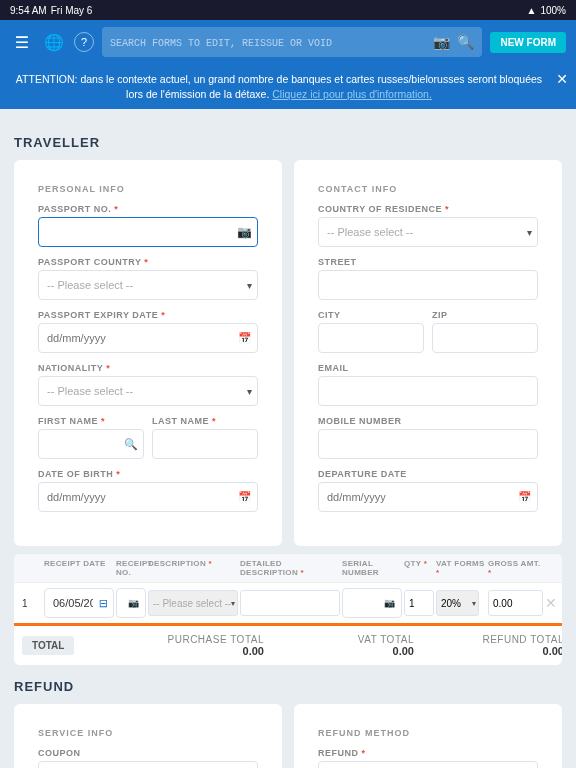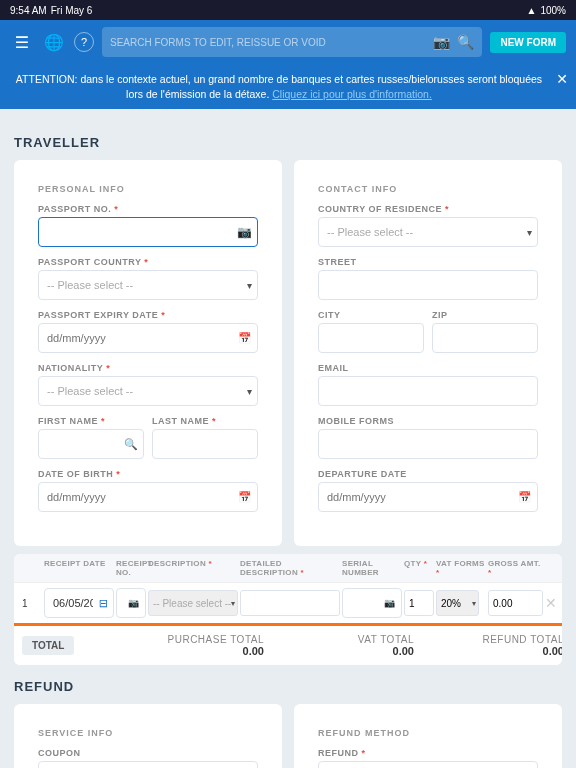--- a/index.html
+++ b/index.html
@@ -50,22 +50,23 @@
       display: flex;
       align-items: center;
       padding: 4px 8px;
       height: 30px;
     }
     .search-bar input {
       background: transparent;
       border: none;
       outline: none;
       color: rgba(255,255,255,0.8);
-      font-size: 11px;
+      font-size: 14px;
       flex: 1;
+      font-family: Liberation Mono, monospace;
     }
     .search-bar input::placeholder { color: rgba(255,255,255,0.6); font-size: 10px; }
     .search-icons { display: flex; gap: 6px; color: rgba(255,255,255,0.8); font-size: 14px; }
     .new-form-btn {
       background: #00bcd4;
       color: white;
       border: none;
       border-radius: 3px;
       padding: 5px 10px;
       font-size: 10px;
@@ -483,21 +484,21 @@
           <input type="text" class="form-input" style="">
         </div>
       </div>
 
       <div class="form-field">
         <label class="form-label">EMAIL</label>
         <input type="text" class="form-input" style="">
       </div>
 
       <div class="form-field">
-        <label class="form-label">MOBILE FORMS</label>
+        <label class="form-label">MOBILE NUMBER</label>
         <input type="text" class="form-input" style="">
       </div>
 
       <div class="form-field">
         <label class="form-label">DEPARTURE DATE</label>
         <div class="input-wrapper">
           <input type="text" placeholder="dd/mm/yyyy" style="">
           <span class="input-icon calendar-icon"></span>
         </div>
       </div>

